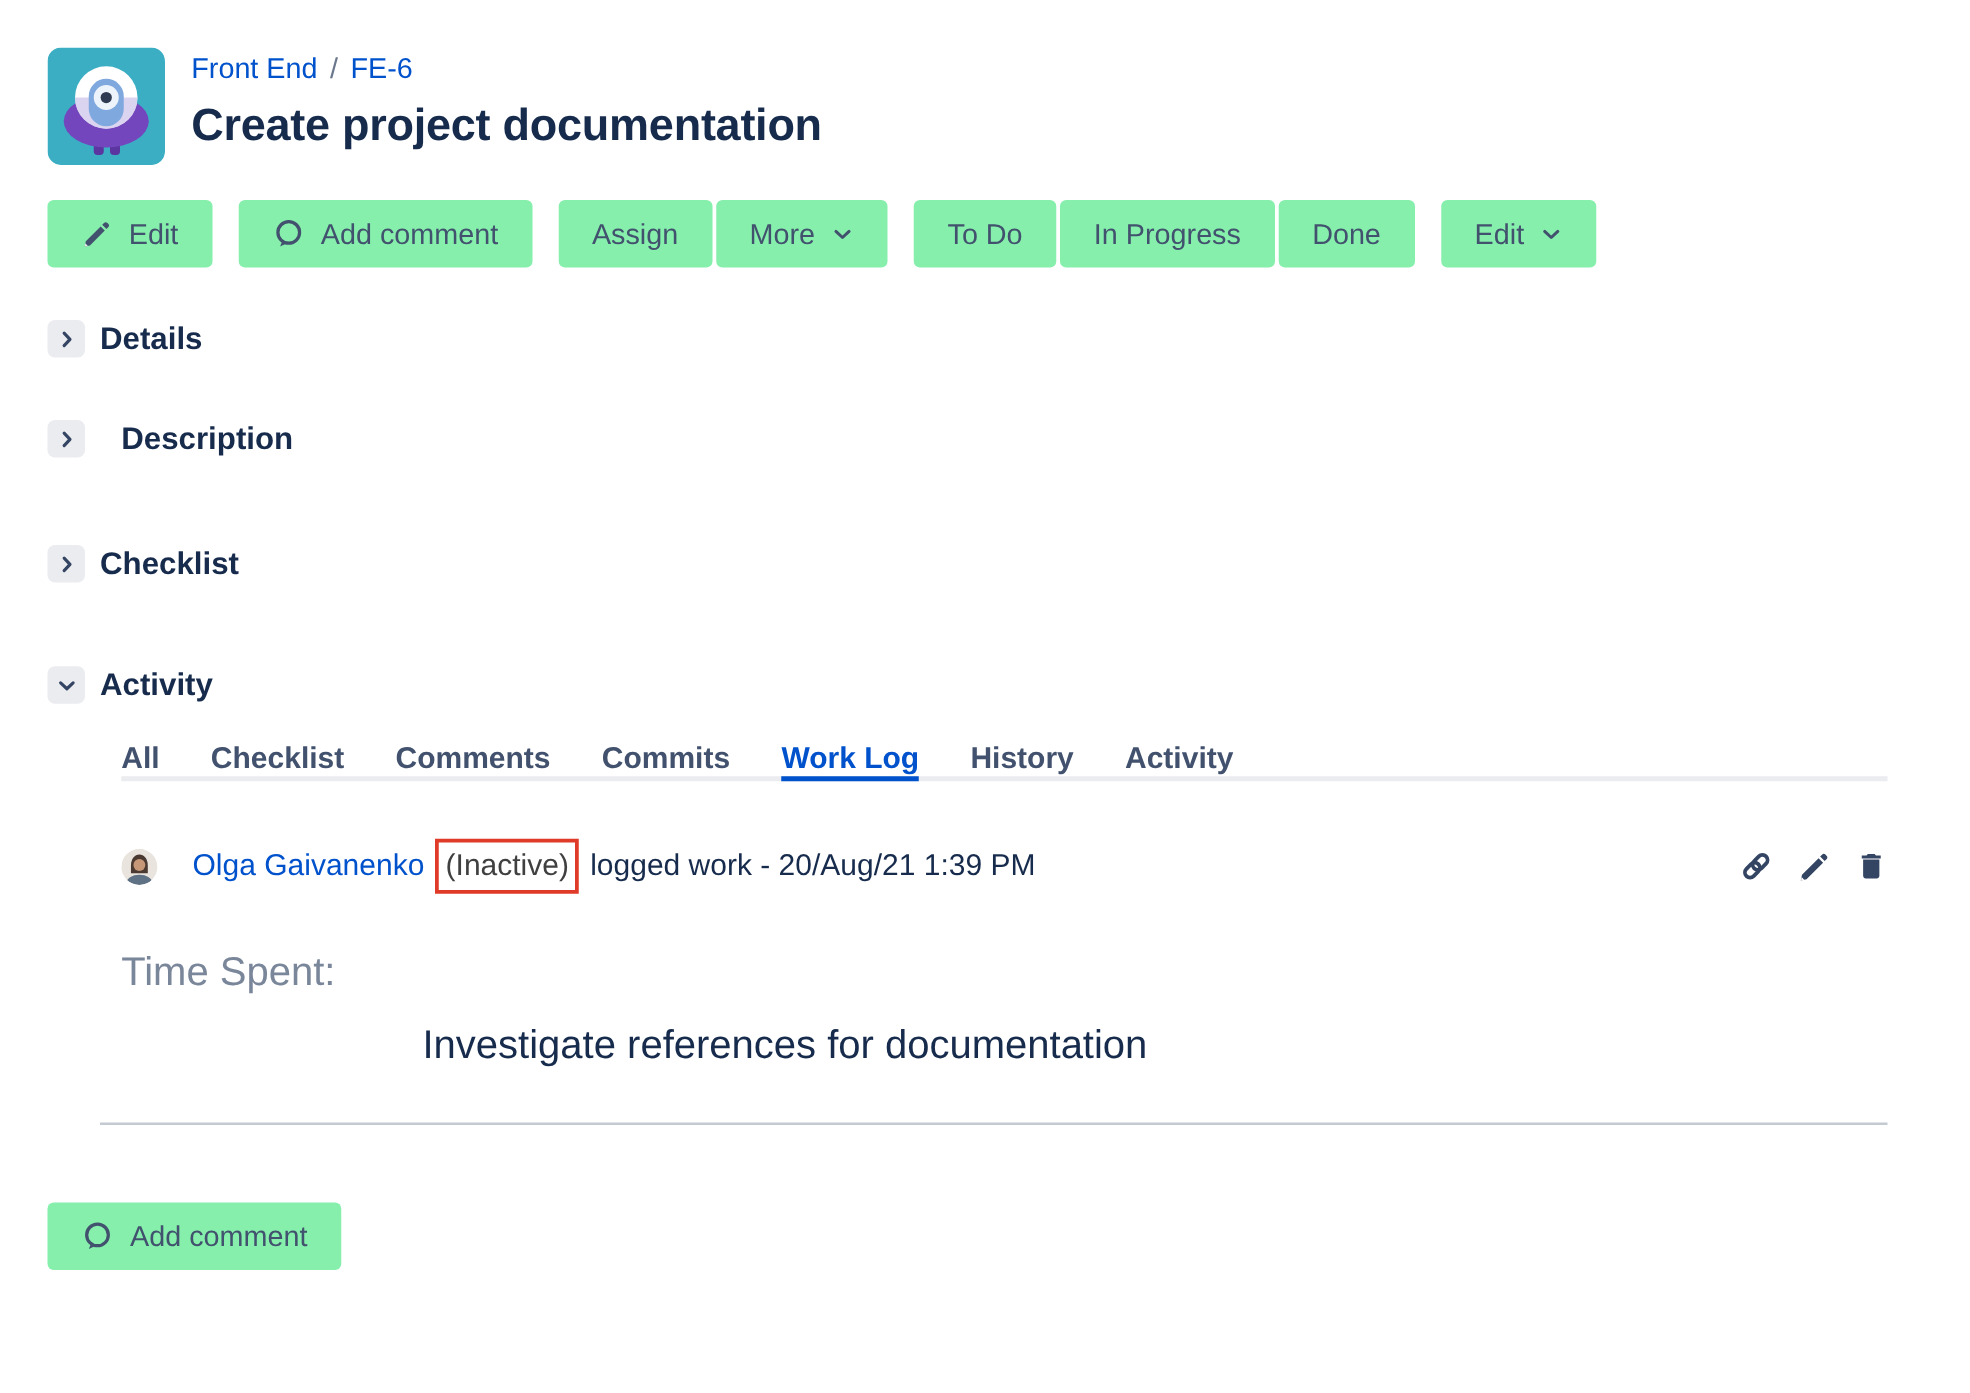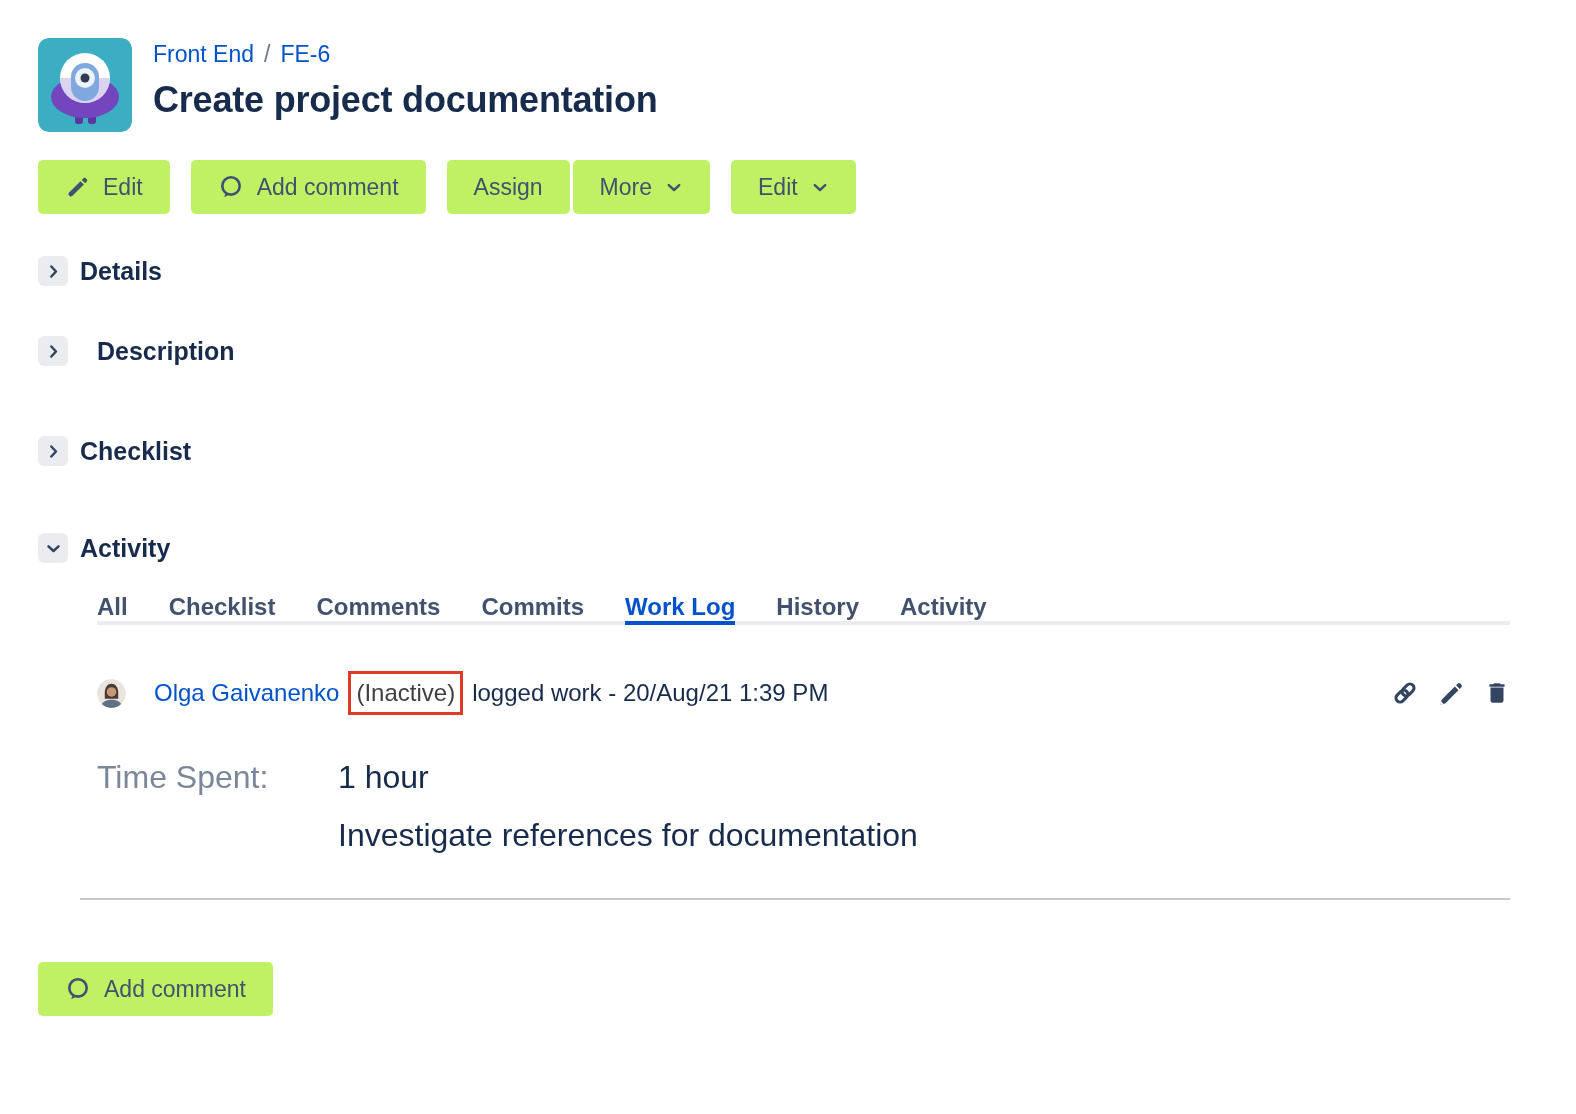--- a/index.html
+++ b/index.html
@@ -14,21 +14,21 @@
   .breadcrumb { display: flex; align-items: center; gap: 10px; font-size: 23px; line-height: 28px; }
   .breadcrumb a { color: #0052CC; text-decoration: none; cursor: pointer; }
   .breadcrumb .sep { color: #6B778C; }
   .issue-title { font-size: 36px; line-height: 44px; font-weight: 600; color: #172B4D; margin-top: 10px; letter-spacing: -0.2px; }
 
   
   .toolbar { display: flex; align-items: center; gap: 21px; margin-top: 28px; }
   .btn-group { display: flex; gap: 3px; }
   .btn {
     display: inline-flex; align-items: center; justify-content: center; gap: 13px;
-    height: 54px; padding: 0 27px; background: #bef264; border: none; border-radius: 5px;
+    height: 54px; padding: 0 27px; background: #86efac; border: none; border-radius: 5px;
     font-family: "Liberation Sans", sans-serif; font-size: 23px; color: #42526E; cursor: pointer; white-space: nowrap;
   }
   .btn svg { flex: 0 0 auto; }
 
   
   .section-header { display: flex; align-items: center; gap: 12px; }
   .sh-details { margin-top: 42px; }
   .sh-description { margin-top: 50px; gap: 29px; }
   .sh-checklist { margin-top: 70px; }
   .sh-activity { margin-top: 67px; }
@@ -119,20 +119,31 @@
         <span>Assign</span>
       </button>
       <button class="btn">
         <span>More</span>
         <svg width="18" height="18" viewBox="0 0 24 24" fill="none" aria-hidden="true">
           <path d="M5 9.5 L12 16 L19 9.5" stroke="#42526E" stroke-width="3.2" stroke-linecap="round" stroke-linejoin="round"></path>
         </svg>
       </button>
     </div>
 
+    <div class="btn-group">
+      <button class="btn">
+        <span>To Do</span>
+      </button>
+      <button class="btn">
+        <span>In Progress</span>
+      </button>
+      <button class="btn">
+        <span>Done</span>
+      </button>
+    </div>
 
     <button class="btn">
       <span>Edit</span>
       <svg width="18" height="18" viewBox="0 0 24 24" fill="none" aria-hidden="true">
         <path d="M5 9.5 L12 16 L19 9.5" stroke="#42526E" stroke-width="3.2" stroke-linecap="round" stroke-linejoin="round"></path>
       </svg>
     </button>
   </div>
 
   <div class="section-header sh-details">
@@ -220,21 +231,20 @@
         <button class="icon-btn">
           <svg width="26" height="26" viewBox="0 0 24 24" aria-hidden="true">
             <path fill="#344563" d="M6 19c0 1.1.9 2 2 2h8c1.1 0 2-.9 2-2V7H6v12zM19 4h-3.5l-1-1h-5l-1 1H5v2.3h14V4z"></path>
           </svg>
         </button>
       </div>
     </div>
 
     <div class="worklog-body">
       <span class="wl-label">Time Spent:</span>
-      <span class="wl-value">1 hour</span>
       <span class="wl-desc">Investigate references for documentation</span>
     </div>
   </div>
 
   <div class="divider"></div>
 
   <div class="footer">
     <button class="btn">
       <svg width="26" height="26" viewBox="0 0 24 24" fill="none" aria-hidden="true">
         <circle cx="12" cy="11" r="8" stroke="#42526E" stroke-width="2.4"></circle>

